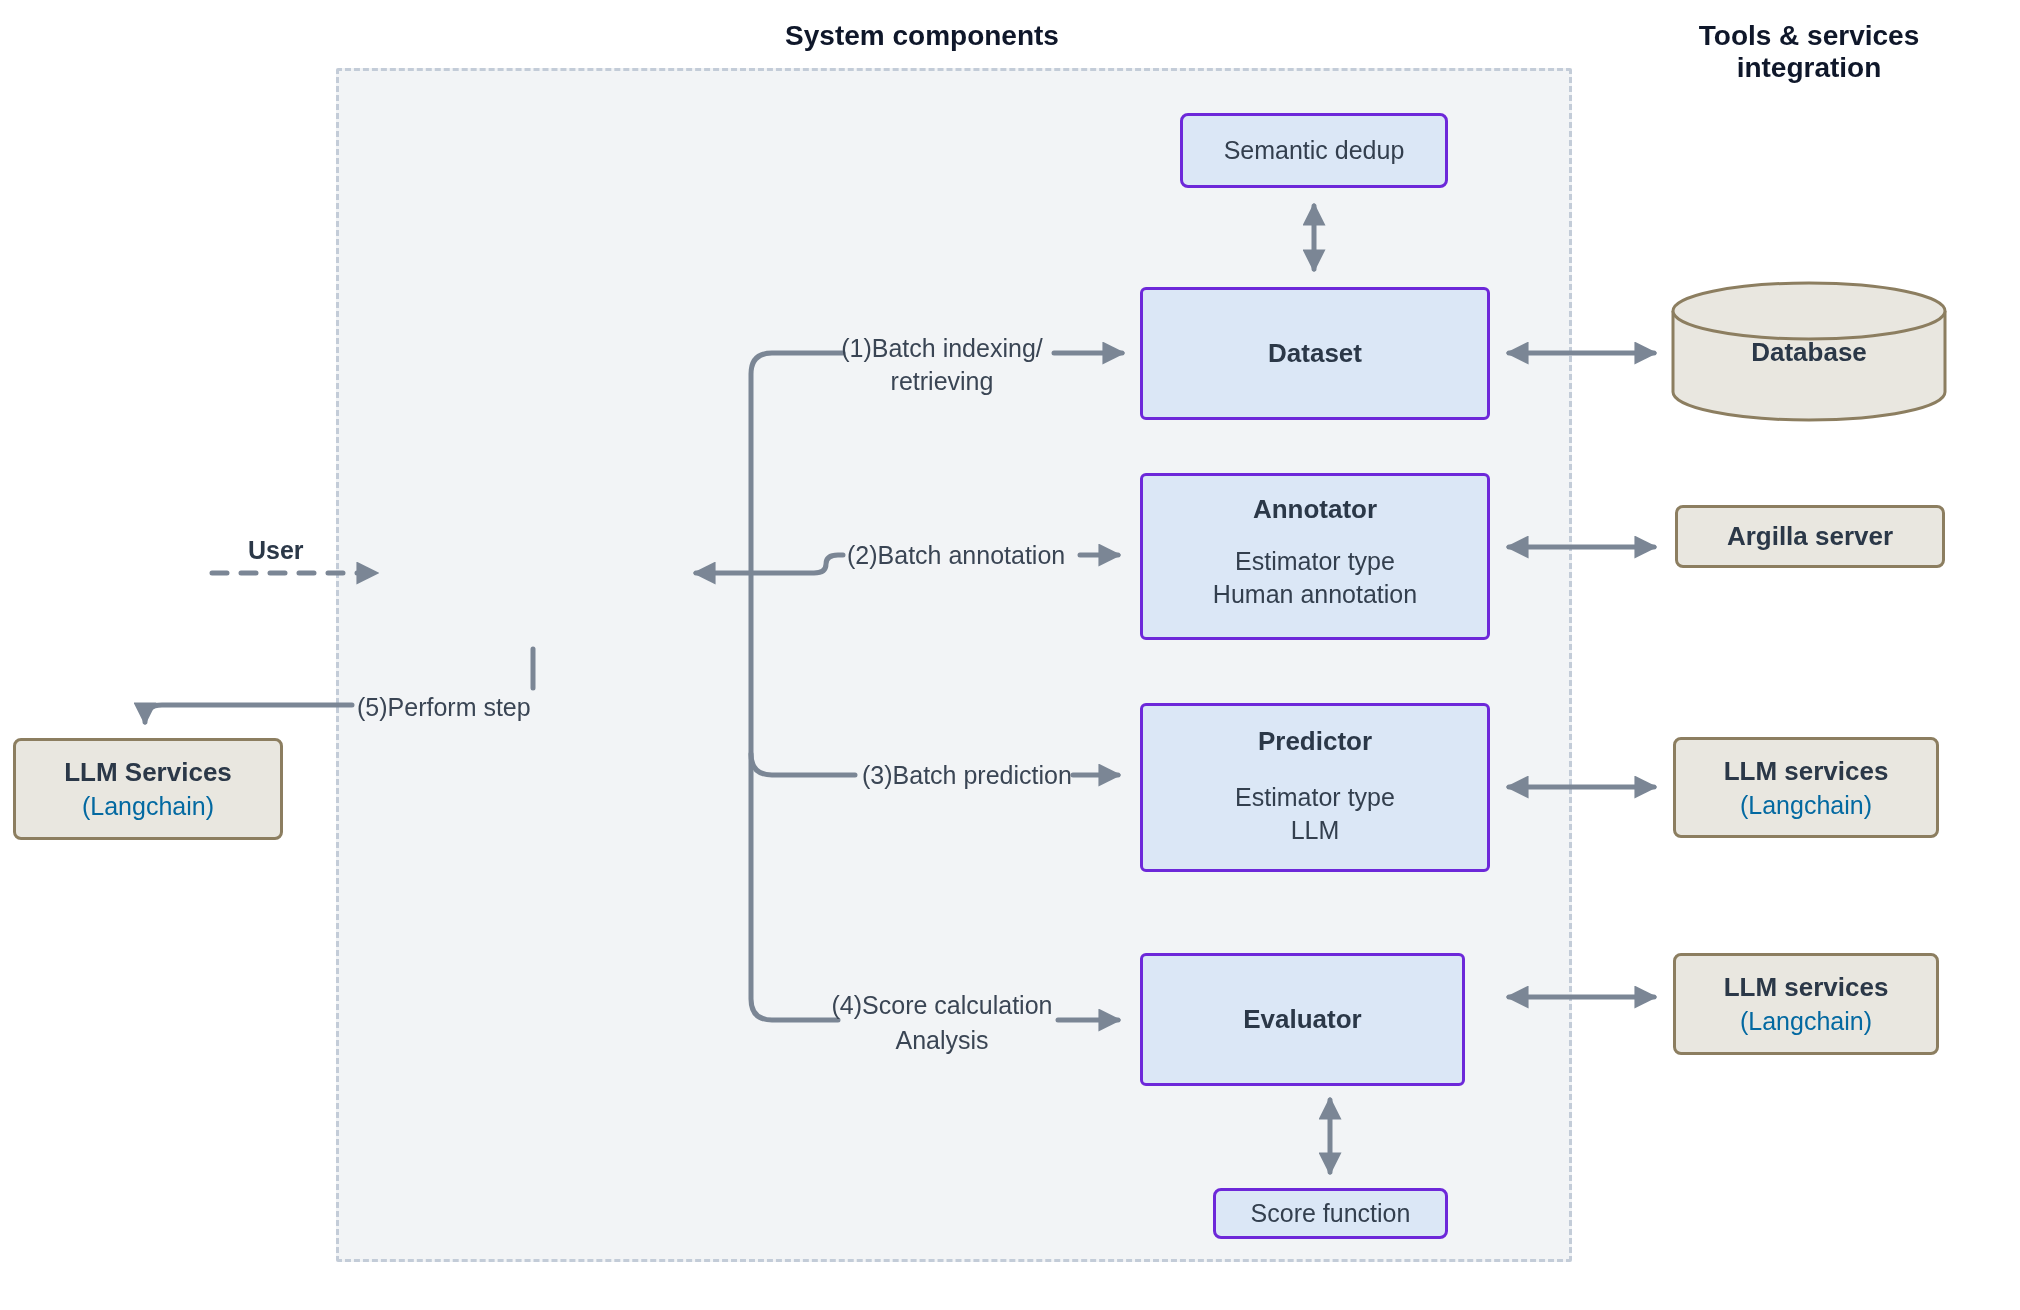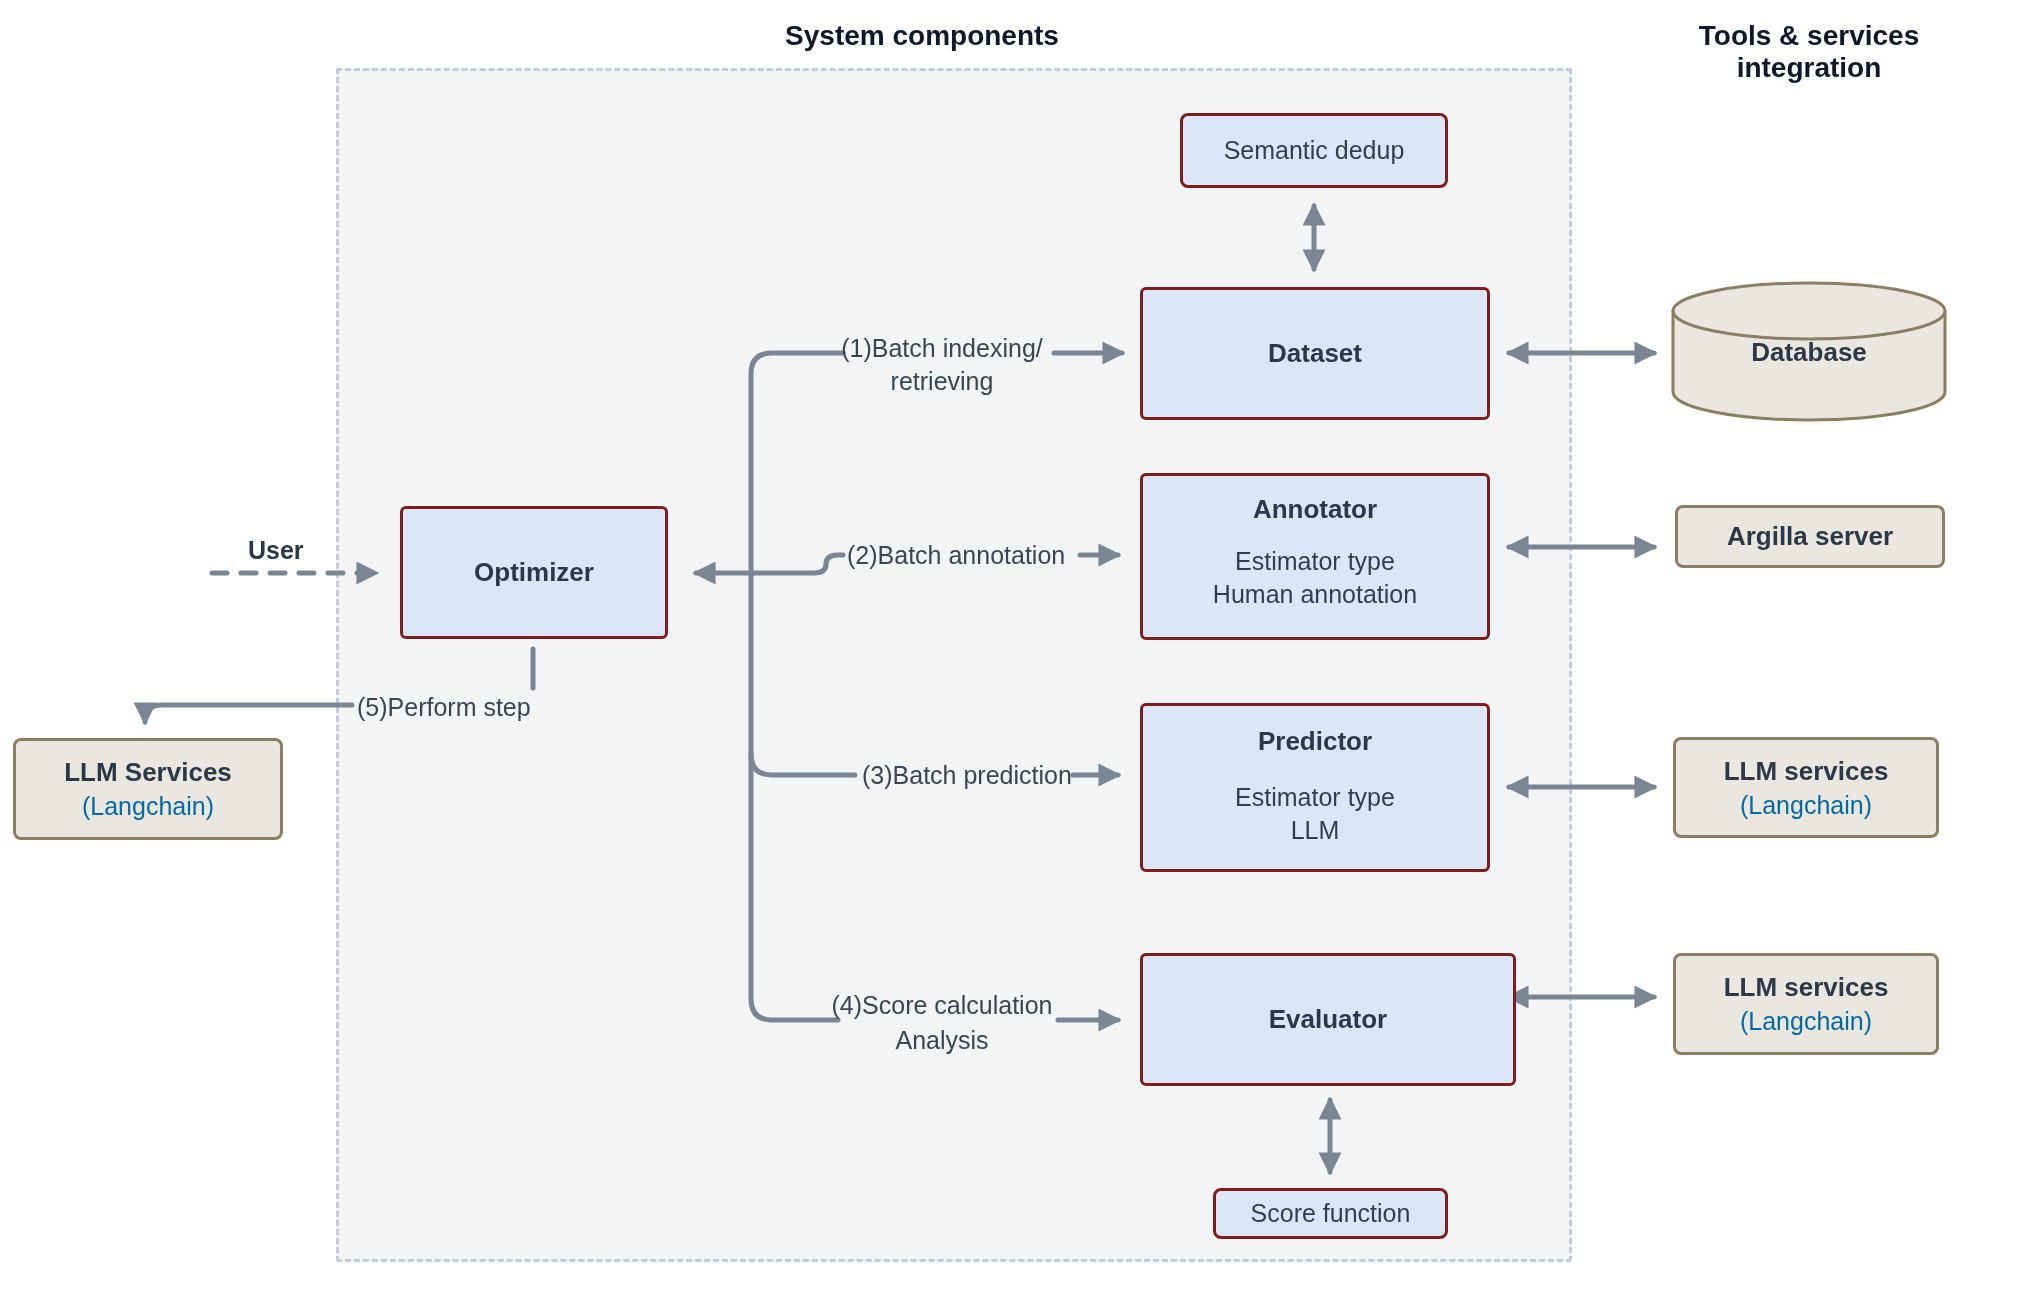--- a/index.html
+++ b/index.html
@@ -12,21 +12,21 @@
     background:#f2f4f6;border:3px dashed #c3ccd8;border-radius:2px;box-sizing:border-box;
   }
   .heading{
     position:absolute;font-size:28px;font-weight:700;color:#0f172a;text-align:center;
   }
   .overlay{position:absolute;left:0;top:0;width:2020px;height:1310px;}
   .node{
     position:absolute;box-sizing:border-box;display:flex;align-items:center;justify-content:center;
     text-align:center;
   }
-  .comp{background:#dbe7f6;border:3px solid #7f1d1d;border-radius:8px;}
+  .comp{background:#dbe7f6;border:3px solid #6d28d9;border-radius:8px;}
   .ext{background:#e9e7e0;border:3px solid #8c7e60;border-radius:8px;}
   .node-title{font-size:26px;font-weight:700;color:#2b3848;}
   .node-text{font-size:25px;font-weight:400;color:#333f4e;line-height:33px;}
   .stacked{flex-direction:column;justify-content:flex-start;}
   .edge-label{
     position:absolute;font-size:25px;color:#3a4554;text-align:center;line-height:35px;white-space:nowrap;
   }
   .bold-label{font-weight:700;color:#2b3848;}
   .llm-sub{font-size:25px;font-weight:400;color:#0369a1;line-height:34px;}
   .llm-title{font-size:26px;font-weight:700;color:#2b3848;line-height:34px;}
@@ -97,31 +97,28 @@
     <span class="node-text" style="margin-top:20px;">Estimator type</span>
     <span class="node-text">Human annotation</span>
   </div>
 
   <div class="node comp stacked" style="left:1140px;top:703px;width:350px;height:169px;border-radius:6px;">
     <span class="node-title" style="margin-top:20px;">Predictor</span>
     <span class="node-text" style="margin-top:24px;">Estimator type</span>
     <span class="node-text">LLM</span>
   </div>
 
-  <div class="node comp" style="left:1140px;top:953px;width:376px;height:133px;border-radius:6px;">
+  <div class="node comp" style="left:1140px;top:953px;width:325px;height:133px;border-radius:6px;">
     <span class="node-title">Evaluator</span>
   </div>
 
   <div class="node comp" style="left:1213px;top:1188px;width:235px;height:51px;">
     <span class="node-text">Score function</span>
   </div>
 
-  <div class="node comp" style="left:400px;top:506px;width:268px;height:133px;border-radius:6px;">
-    <span class="node-title">Optimizer</span>
-  </div>
 
   <div class="db-label">Database</div>
 
   <div class="node ext" style="left:1675px;top:505px;width:270px;height:63px;">
     <span class="node-title">Argilla server</span>
   </div>
 
   <div class="node ext stacked" style="left:1673px;top:737px;width:266px;height:101px;justify-content:center;">
     <span class="llm-title">LLM services</span>
     <span class="llm-sub">(Langchain)</span>

